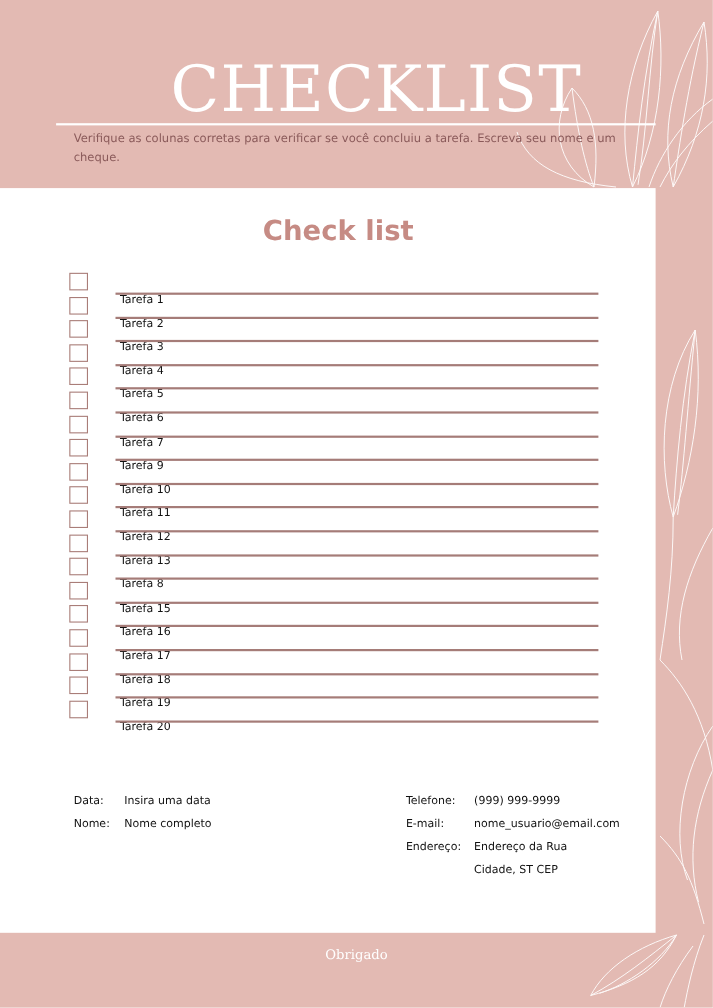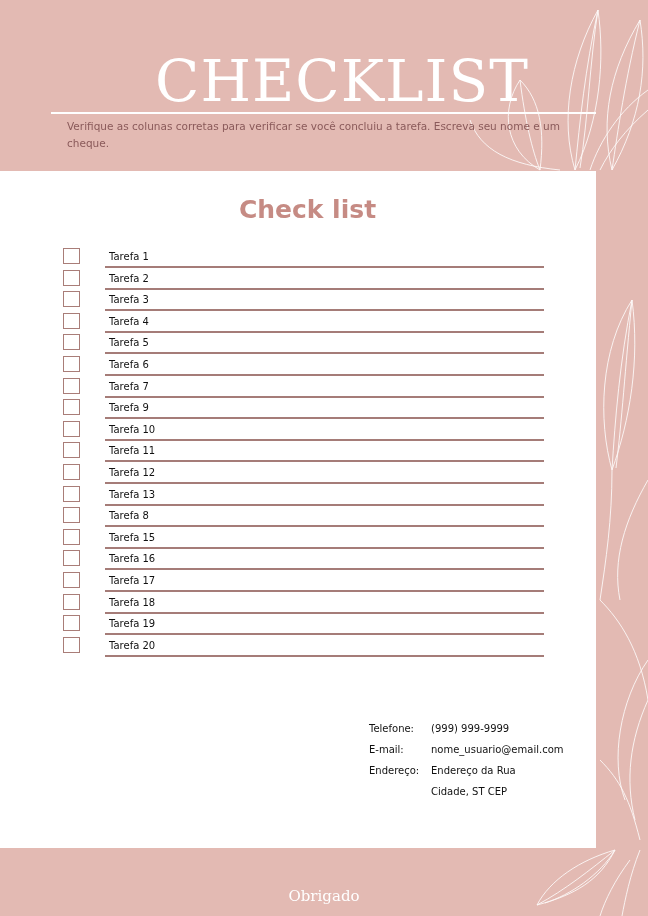--- a/index.html
+++ b/index.html
@@ -31,34 +31,34 @@
       text-align: center; color: #c68b84; font-weight: bold;
       font-size: 25px; line-height: 34px;
     }
     .tasks { position: absolute; left: 63px; top: 75px; width: 481px; }
     .task { position: relative; height: 21.6px; }
     .cb {
       position: absolute; left: 0; top: 2px; width: 17px; height: 16px;
       border: 1.5px solid #a97d78; background: #fff;
     }
     .task-label {
-      position: absolute; left: 46px; top: 4px; font-size: 10px; color: #111;
+      position: absolute; left: 46px; top: 20px; font-size: 10px; color: #111;
       line-height: 13px;
       text-align: center;
     }
     .task-rule {
       position: absolute; left: 42px; top: 20px; width: 439px; height: 2px; background: #a57c78;
     }
     .info { position: absolute; font-size: 10px; color: #111; line-height: 13px; }
     .info .lbl { position: absolute; left: 0; white-space: nowrap; }
     .info .val { position: absolute; white-space: nowrap; }
     .footer { position: absolute; left: 0; top: 848px; width: 648px; height: 68px; }
     .thanks {
       position: absolute; left: 0; top: 10px; width: 648px; text-align: center;
-      font-family: "DejaVu Serif", serif; color: #ffffff; font-size: 15px; line-height: 20px; margin-top: 28px;
+      font-family: "DejaVu Serif", serif; color: #ffffff; font-size: 12px; line-height: 20px;
     }
   </style>
 </head>
 <body>
 
 <svg class="leaves" viewBox="0 0 648 916" fill="none" stroke="#ffffff" stroke-width="0.9" opacity="0.9">
   <g>
     <path d="M598 10 C570 60 560 120 575 170 C600 120 605 60 598 10 Z"></path>
     <path d="M598 10 C585 70 580 120 575 170"></path>
     <path d="M598 10 C590 60 588 120 580 168"></path>
@@ -190,20 +190,26 @@
         <span class="task-label">Tarefa 19</span>
         <div class="task-rule"></div>
       </div>
     <div class="task">
         <div class="cb"></div>
         <span class="task-label">Tarefa 20</span>
         <div class="task-rule"></div>
       </div>
   </div>
 
+  <div class="info" style="left:67px; top:551px; width:200px; height:40px;">
+    <span class="lbl" style="top:0">Data:</span>
+    <span class="val" style="left:46px; top:0">Insira uma data</span>
+    <span class="lbl" style="top:21px">Nome:</span>
+    <span class="val" style="left:46px; top:21px">Nome completo</span>
+  </div>
 
   <div class="info" style="left:329px; top:551px; width:240px; height:80px;margin-left:40px;">
     <span class="lbl" style="top:0">Telefone:</span>
     <span class="val" style="left:62px; top:0">(999) 999-9999</span>
     <span class="lbl" style="top:21px">E-mail:</span>
     <span class="val" style="left:62px; top:21px">nome_usuario@email.com</span>
     <span class="lbl" style="top:42px">Endereço:</span>
     <span class="val" style="left:62px; top:42px">Endereço da Rua</span>
     <span class="val" style="left:62px; top:63px">Cidade, ST CEP</span>
   </div>

